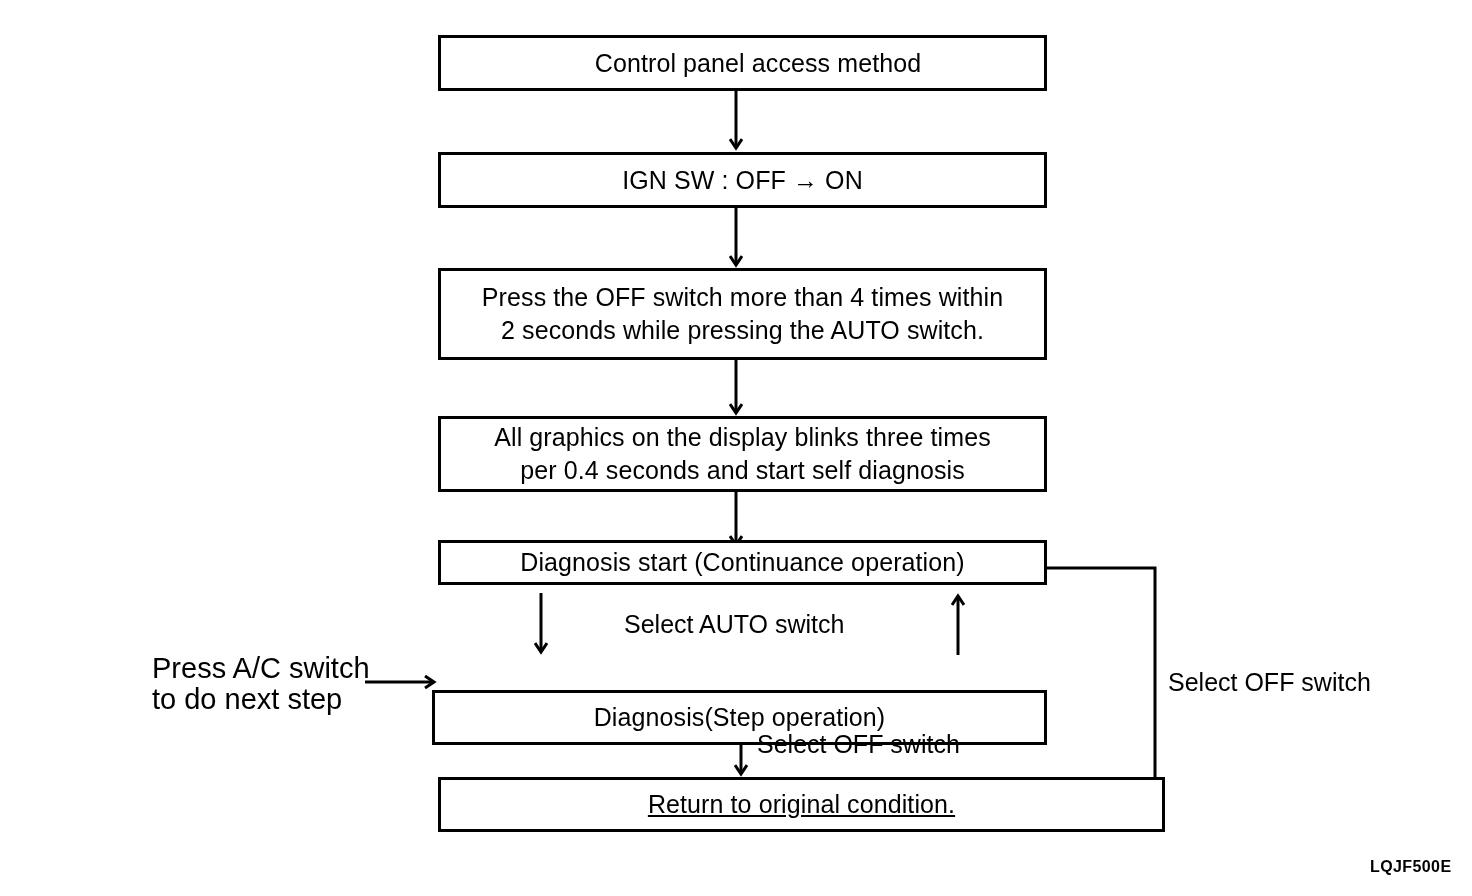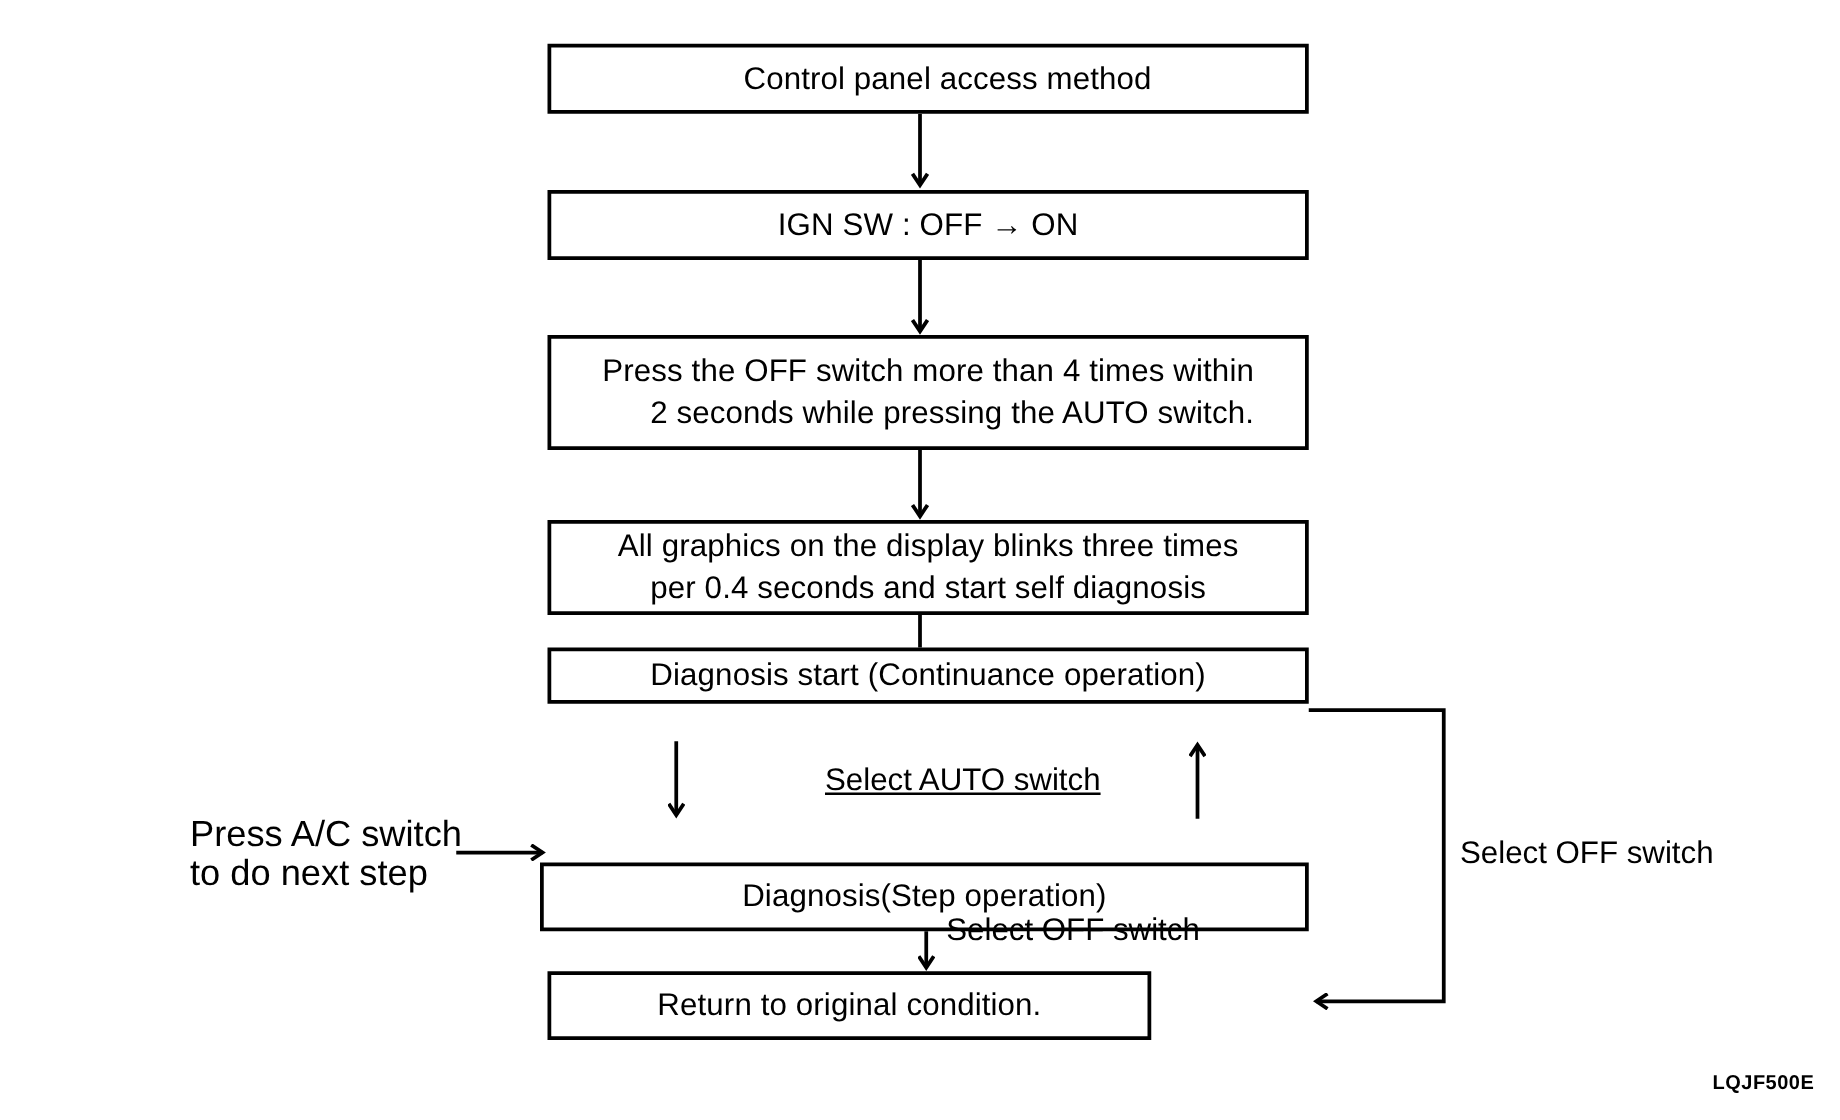--- a/index.html
+++ b/index.html
@@ -44,21 +44,21 @@
     line-height: 33px;
     letter-spacing: 0.1px;
     color: #000;
   }
   .node .node-text {
     display: block;
     white-space: pre-line;
     padding: 0 10px;
   }
   .node.align-left .node-text {
-    text-align: right;
+    text-align: center;
   }
   .edge-label {
     position: absolute;
     font-size: 25px;
     line-height: 30px;
     white-space: pre-line;
     color: #000;
   }
   .side-note {
     position: absolute;
@@ -73,26 +73,26 @@
     font-weight: bold;
     letter-spacing: 0.4px;
     color: #000;
   }
 
   
   #node-control-panel  { left: 438px; top: 35px;  width: 609px; height: 56px; padding-left: 31px; }
   #node-ign-sw         { left: 438px; top: 152px; width: 609px; height: 56px; }
   #node-press-off      { left: 438px; top: 268px; width: 609px; height: 92px; }
   #node-blink          { left: 438px; top: 416px; width: 609px; height: 76px; }
-  #node-diag-start     { left: 438px; top: 518px; width: 609px; height: 45px; }
+  #node-diag-start     { left: 438px; top: 540px; width: 609px; height: 45px; }
   #node-diag-step      { left: 432px; top: 690px; width: 615px; height: 55px; }
-  #node-return         { left: 438px; top: 777px; width: 483px; height: 55px; }
+  #node-return         { left: 438px; top: 777px; width: 727px; height: 55px; text-decoration: underline; }
 
   
-  #label-select-auto   { left: 660px; top: 609px; text-decoration: underline; }
+  #label-select-auto   { left: 624px; top: 609px; }
   #label-select-off-mid{ left: 757px; top: 729px; }
   #label-select-off-rt { left: 1168px; top: 667px; }
   #note-press-ac       { left: 152px; top: 653px; }
   #caption             { left: 1370px; top: 858px; }
 </style>
 </head>
 <body>
 
 <div id="canvas">
 

